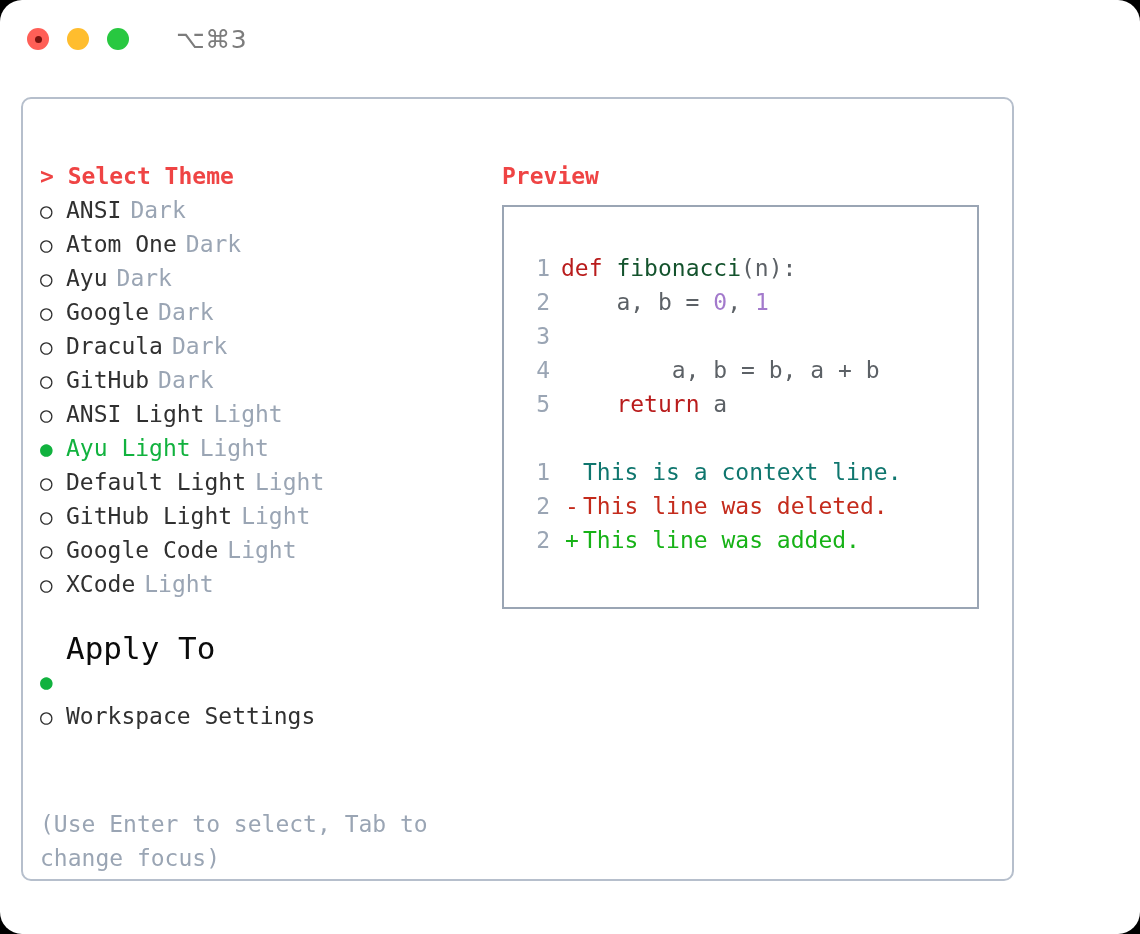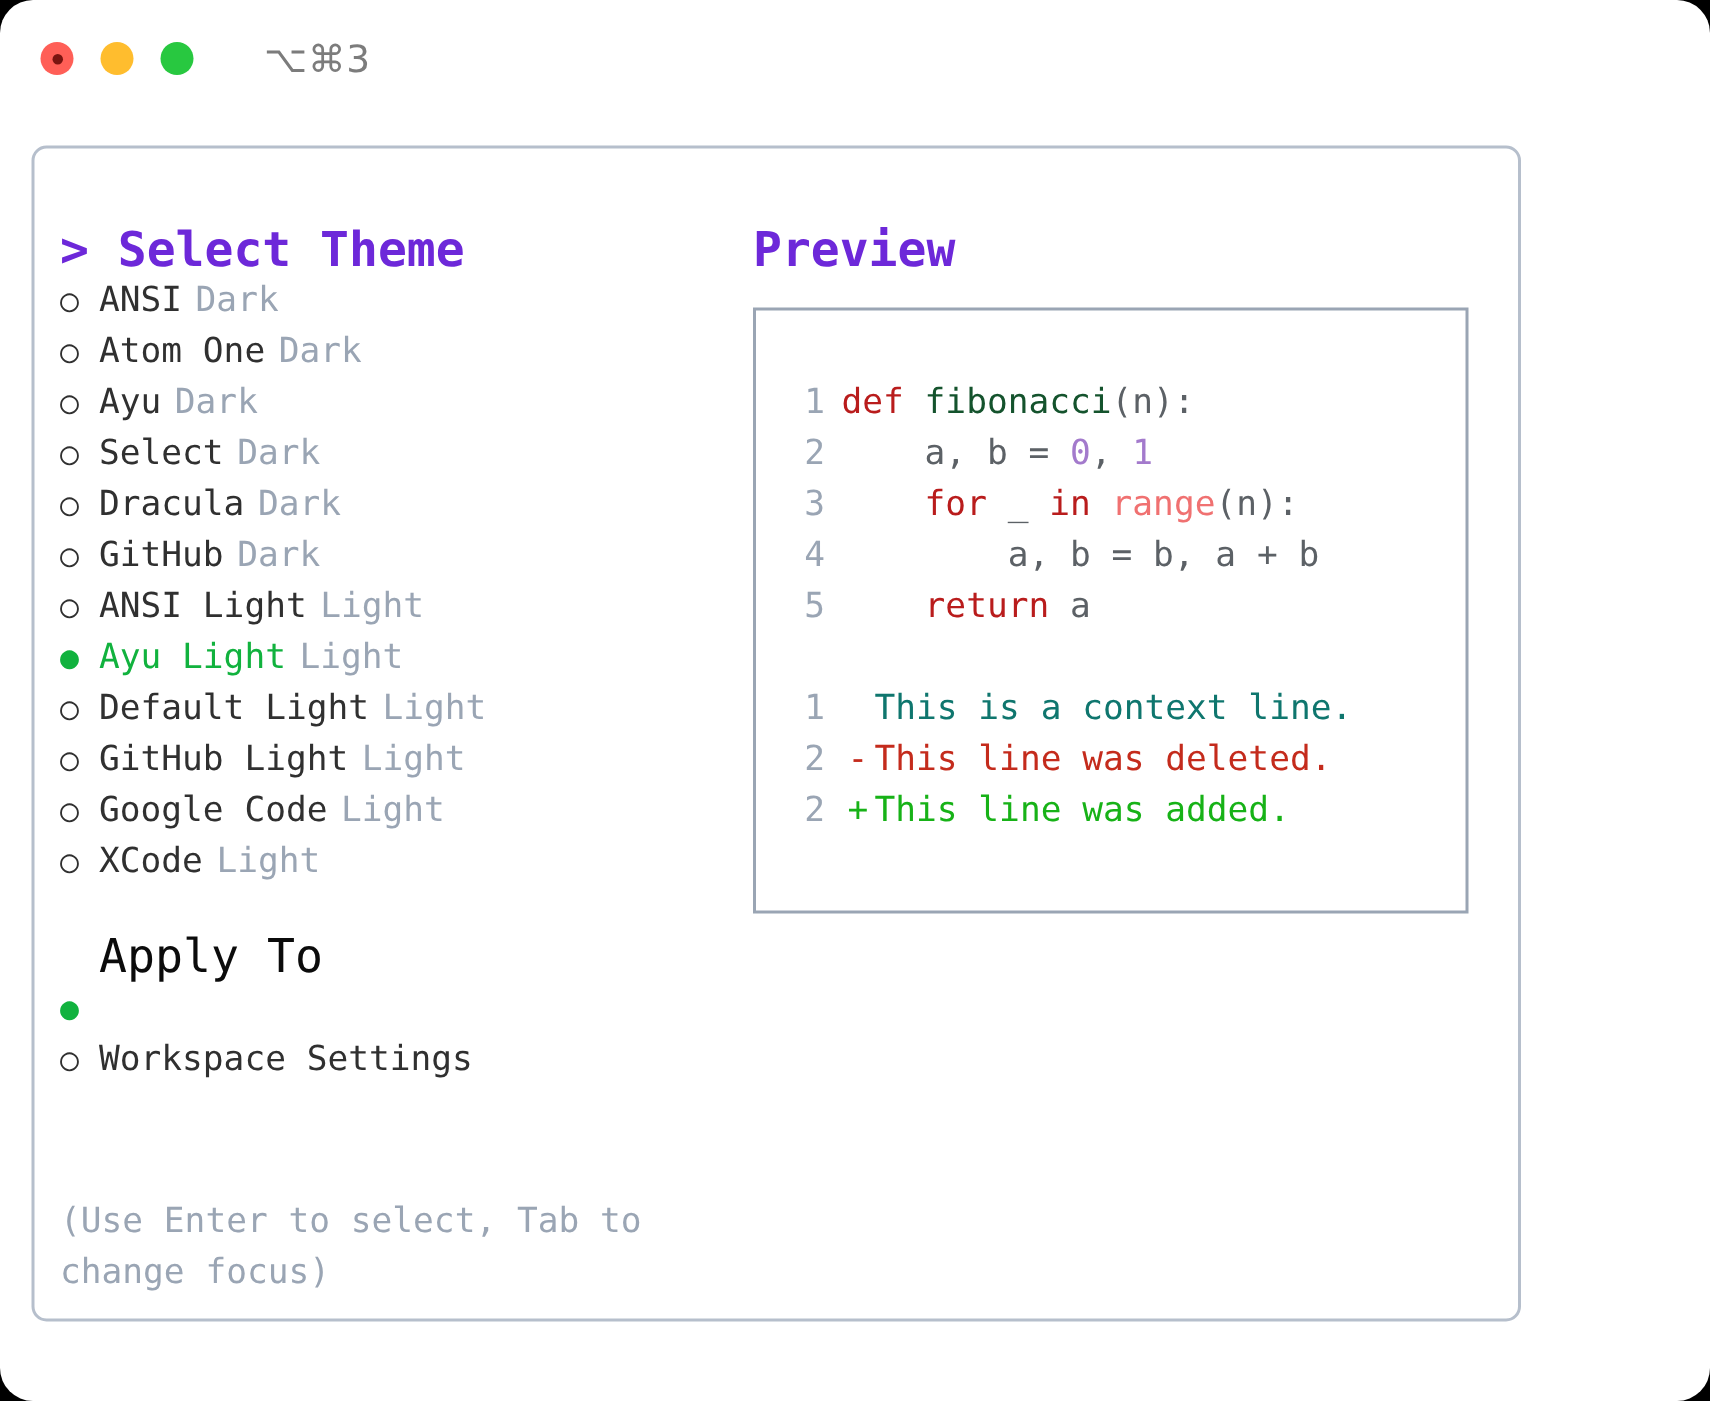--- a/index.html
+++ b/index.html
@@ -89,25 +89,26 @@
     width: 440px;
   }
   #right-col {
     position: absolute;
     left: 479px;
     top: 50px;
     width: 490px;
   }
 
   .section-title {
-    font-size: 32px;
+    font-size: 23px;
     font-weight: bold;
-    color: #6d28d9;
-    line-height: 34px;
-    white-space: pre;
+    color: #ef4444;
+    line-height: 34px;
+    white-space: pre;
+    margin-top: 10px;
   }
 
   
   .opt-row {
     display: flex;
     align-items: baseline;
     height: 34px;
     line-height: 34px;
     font-size: 23px;
     white-space: pre;
@@ -207,21 +208,21 @@
   </div>
 
   <div id="panel">
 
     <div id="left-col">
       <div class="section-title">&gt; Select Theme</div>
       <div id="theme-list">
           <div class="opt-row"><span class="bullet">○</span><span class="opt-label">ANSI</span><span class="opt-kind">Dark</span></div>
           <div class="opt-row"><span class="bullet">○</span><span class="opt-label">Atom One</span><span class="opt-kind">Dark</span></div>
           <div class="opt-row"><span class="bullet">○</span><span class="opt-label">Ayu</span><span class="opt-kind">Dark</span></div>
-          <div class="opt-row"><span class="bullet">○</span><span class="opt-label">Select</span><span class="opt-kind">Dark</span></div>
+          <div class="opt-row"><span class="bullet">○</span><span class="opt-label">Google</span><span class="opt-kind">Dark</span></div>
           <div class="opt-row"><span class="bullet">○</span><span class="opt-label">Dracula</span><span class="opt-kind">Dark</span></div>
           <div class="opt-row"><span class="bullet">○</span><span class="opt-label">GitHub</span><span class="opt-kind">Dark</span></div>
           <div class="opt-row"><span class="bullet">○</span><span class="opt-label">ANSI Light</span><span class="opt-kind">Light</span></div>
           <div class="opt-row selected"><span class="bullet">●</span><span class="opt-label">Ayu Light</span><span class="opt-kind">Light</span></div>
           <div class="opt-row"><span class="bullet">○</span><span class="opt-label">Default Light</span><span class="opt-kind">Light</span></div>
           <div class="opt-row"><span class="bullet">○</span><span class="opt-label">GitHub Light</span><span class="opt-kind">Light</span></div>
           <div class="opt-row"><span class="bullet">○</span><span class="opt-label">Google Code</span><span class="opt-kind">Light</span></div>
           <div class="opt-row"><span class="bullet">○</span><span class="opt-label">XCode</span><span class="opt-kind">Light</span></div>
         </div>
       <div class="spacer-18"></div>
@@ -238,21 +239,21 @@
     </div>
 
     <div id="right-col">
       <div class="section-title">Preview</div>
     </div>
 
     <div id="preview-box">
       <div id="code-area">
           <div class="code-line"><span class="lineno">1</span><span><span class="kw">def </span><span class="fn">fibonacci</span><span class="pl">(n):</span></span></div>
           <div class="code-line"><span class="lineno">2</span><span><span class="pl">    a, b = </span><span class="num">0</span><span class="pl">, </span><span class="num">1</span></span></div>
-          <div class="code-line"><span class="lineno">3</span><span><span class="pl">    </span><span class="kw">for</span><span class="pl"> _ </span><span class="kw">in</span><span class="pl"> </span><span class="bi">range</span><span class="pl">(n):</span></span></div>
+          <div class="code-line"><span class="lineno">3</span></div>
           <div class="code-line"><span class="lineno">4</span><span><span class="pl">        a, b = b, a + b</span></span></div>
           <div class="code-line"><span class="lineno">5</span><span><span class="pl">    </span><span class="kw">return</span><span class="pl"> a</span></span></div>
           <div class="blank-line"></div>
           <div class="code-line"><span class="lineno">1</span><span class="gutter ctx"> </span><span class="ctx">This is a context line.</span></div>
           <div class="code-line"><span class="lineno">2</span><span class="gutter del">-</span><span class="del">This line was deleted.</span></div>
           <div class="code-line"><span class="lineno">2</span><span class="gutter add">+</span><span class="add">This line was added.</span></div>
         </div>
     </div>
 
   </div>

